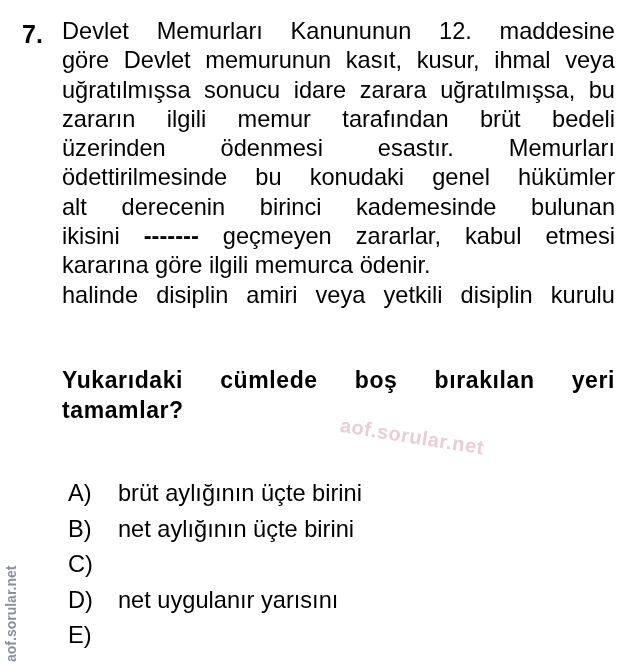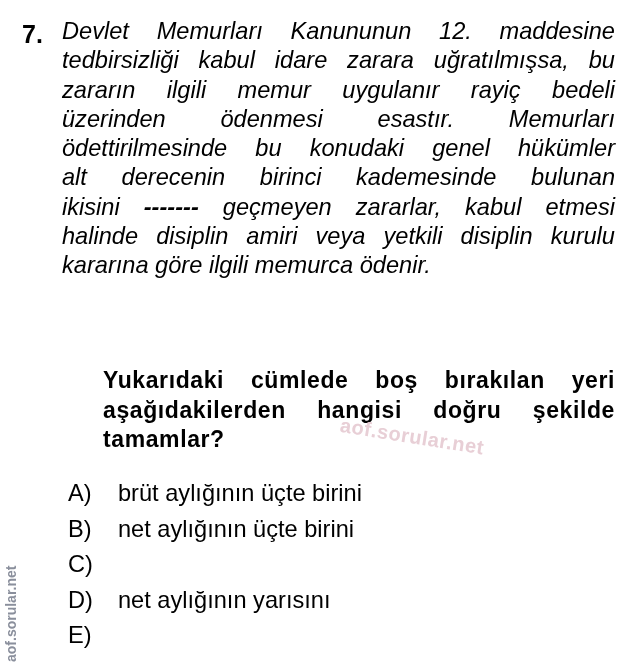--- a/index.html
+++ b/index.html
@@ -24,21 +24,20 @@
       line-height: 33px;
     }
     .stem {
       position: absolute;
       left: 62px;
       top: 17px;
       width: 553px;
       font-size: 23.6px;
       line-height: 29.3px;
       text-align: justify;
-      font-style: italic;
     }
     .stem .line {
       display: block;
       text-align: justify;
       text-align-last: justify;
       white-space: nowrap;
     }
     .stem .line.last {
       text-align-last: left;
     }
@@ -53,21 +52,20 @@
       font-size: 23px;
       font-weight: bold;
       line-height: 29.5px;
       letter-spacing: 0.6px;
     }
     .prompt .line {
       display: block;
       text-align: justify;
       text-align-last: justify;
       white-space: nowrap;
-      margin-left: 41px;
     }
     .prompt .line.last {
       text-align-last: left;
     }
     .options {
       position: absolute;
       left: 68px;
       top: 476px;
       font-size: 23.6px;
       line-height: 35.5px;
@@ -104,52 +102,52 @@
       white-space: nowrap;
     }
   </style>
 </head>
 <body>
 
 <div class="qnum">7.</div>
 
 <div class="stem">
   <span class="line">Devlet Memurları Kanununun 12. maddesine</span>
-  <span class="line">tedbirsizliği kabul idare zarara uğratılmışsa, bu</span>
-  <span class="line">zararın ilgili memur uygulanır rayiç bedeli</span>
+  <span class="line">göre Devlet memurunun kasıt, kusur, ihmal veya</span>
+  <span class="line">uğratılmışsa sonucu idare zarara uğratılmışsa, bu</span>
+  <span class="line">zararın ilgili memur tarafından brüt bedeli</span>
   <span class="line">üzerinden ödenmesi esastır. Memurları</span>
   <span class="line">ödettirilmesinde bu konudaki genel hükümler</span>
   <span class="line">alt derecenin birinci kademesinde bulunan</span>
   <span class="line"><span>ikisini </span><span class="blank">-------</span><span> geçmeyen zararlar, kabul etmesi</span></span>
+  <span class="line last">kararına göre ilgili memurca ödenir.</span>
   <span class="line">halinde disiplin amiri veya yetkili disiplin kurulu</span>
-  <span class="line last">kararına göre ilgili memurca ödenir.</span>
 </div>
 
 <div class="prompt">
   <span class="line">Yukarıdaki cümlede boş bırakılan yeri</span>
-  <span class="line">aşağıdakilerden hangisi doğru şekilde</span>
   <span class="line last">tamamlar?</span>
 </div>
 
 <div class="watermark-center">aof.sorular.net</div>
 
 <div class="options">
   <div class="option">
     <span class="opt-letter">A)</span>
     <span>brüt aylığının üçte birini</span>
   </div>
   <div class="option">
     <span class="opt-letter">B)</span>
     <span>net aylığının üçte birini</span>
   </div>
   <div class="option">
     <span class="opt-letter">C)</span>
   </div>
   <div class="option">
     <span class="opt-letter">D)</span>
-    <span>net aylığının yarısını</span>
+    <span>net uygulanır yarısını</span>
   </div>
   <div class="option">
     <span class="opt-letter">E)</span>
   </div>
 </div>
 
 <div class="watermark-side">aof.sorular.net</div>
 
 </body></html>

